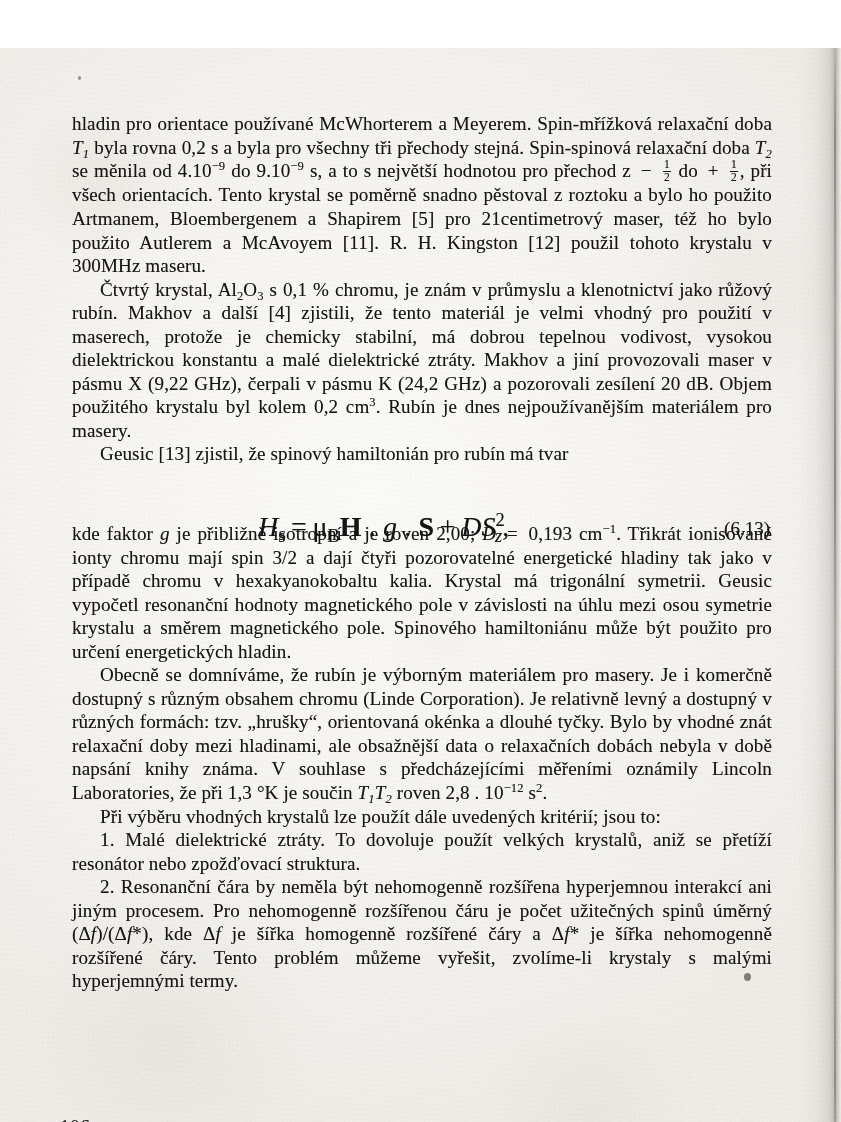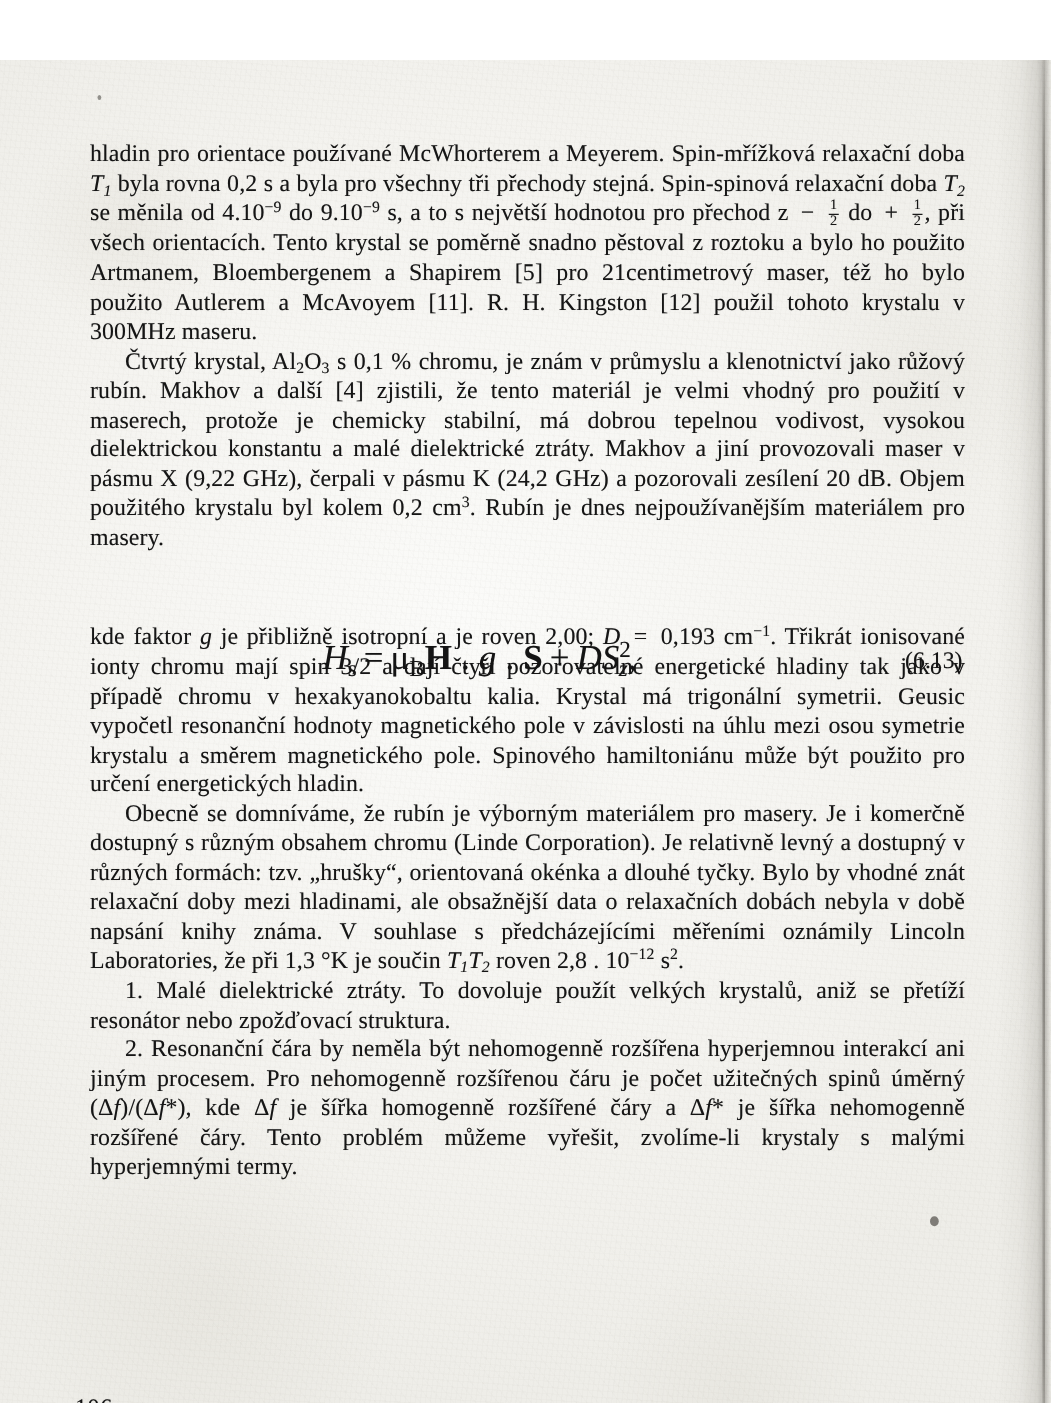--- a/index.html
+++ b/index.html
@@ -204,27 +204,29 @@
   <div id="right-speck"></div>
 
   <div id="ink-layer">
 
     <div id="textblock">
 
       <p class="para noindent">hladin pro orientace používané McWhorterem a Meyerem. Spin-mřížková relaxační doba <span class="mi">T<sub>1</sub></span> byla rovna 0,2 s a byla pro všechny tři přechody stejná. Spin-spinová relaxační doba <span class="mi">T<sub>2</sub></span> se měnila od 4.10<sup>−9</sup> do 9.10<sup>−9</sup> s, a to s největší hodnotou pro přechod z <span class="op">−</span> <span class="frac"><span class="num">1</span><span class="den">2</span></span> do <span class="op">+</span> <span class="frac"><span class="num">1</span><span class="den">2</span></span>, při všech orientacích. Tento krystal se poměrně snadno pěstoval z roztoku a bylo ho použito Artmanem, Bloembergenem a Shapirem [5] pro 21centimetrový maser, též ho bylo použito Autlerem a McAvoyem [11]. R. H. Kingston [12] použil tohoto krystalu v 300MHz maseru.</p>
 
       <p class="para">Čtvrtý krystal, Al<sub>2</sub>O<sub>3</sub> s 0,1 % chromu, je znám v průmyslu a klenotnictví jako růžový rubín. Makhov a další [4] zjistili, že tento materiál je velmi vhodný pro použití v maserech, protože je chemicky stabilní, má dobrou tepelnou vodivost, vysokou dielektrickou konstantu a malé dielektrické ztráty. Makhov a jiní provozovali maser v pásmu X (9,22 GHz), čerpali v pásmu K (24,2 GHz) a pozorovali zesílení 20 dB. Objem použitého krystalu byl kolem 0,2 cm<sup>3</sup>. Rubín je dnes nejpoužívanějším materiálem pro masery.</p>
 
+      <p class="para">Geusic [13] zjistil, že spinový hamiltonián pro rubín má tvar</p>
 
       <div style="height:56px"></div>
 
       <p class="para noindent">kde faktor <span class="mi">g</span> je přibližně isotropní a je roven 2,00; <span class="mi">D</span> <span class="op">=</span> 0,193 cm<sup>−1</sup>. Třikrát ionisované ionty chromu mají spin 3/2 a dají čtyři pozorovatelné energetické hladiny tak jako v případě chromu v hexakyanokobaltu kalia. Krystal má trigonální symetrii. Geusic vypočetl resonanční hodnoty magnetického pole v závislosti na úhlu mezi osou symetrie krystalu a směrem magnetického pole. Spinového hamiltoniánu může být použito pro určení energetických hladin.</p>
 
       <p class="para">Obecně se domníváme, že rubín je výborným materiálem pro masery. Je i komerčně dostupný s různým obsahem chromu (Linde Corporation). Je relativně levný a dostupný v různých formách: tzv. „hrušky“, orientovaná okénka a dlouhé tyčky. Bylo by vhodné znát relaxační doby mezi hladinami, ale obsažnější data o relaxačních dobách nebyla v době napsání knihy známa. V souhlase s předcházejícími měřeními oznámily Lincoln Laboratories, že při 1,3 °K je součin <span class="mi">T<sub>1</sub>T<sub>2</sub></span> roven 2,8 . 10<sup>−12</sup> s<sup>2</sup>.</p>
 
+      <p class="para">Při výběru vhodných krystalů lze použít dále uvedených kritérií; jsou to:</p>
 
       <p class="para">1. Malé dielektrické ztráty. To dovoluje použít velkých krystalů, aniž se přetíží resonátor nebo zpožďovací struktura.</p>
 
       <p class="para">2. Resonanční čára by neměla být nehomogenně rozšířena hyperjemnou interakcí ani jiným procesem. Pro nehomogenně rozšířenou čáru je počet užitečných spinů úměrný (Δ<span class="mi">f</span>)/(Δ<span class="mi">f</span>*), kde Δ<span class="mi">f</span> je šířka homogenně rozšířené čáry a Δ<span class="mi">f</span>* je šířka nehomogenně rozšířené čáry. Tento problém můžeme vyřešit, zvolíme-li krystaly s malými hyperjemnými termy.</p>
 
 
     </div>
 
     <div id="equation-row">
       <div id="equation-body"><span class="mi">H</span><sub class="mrm">s</sub><span class="op">=</span><span class="mrm">μ</span><sub class="mrm">B</sub><span class="mb">H</span><span class="dotop">.</span><span class="mi">g</span><span class="dotop">.</span><span class="mb">S</span><span class="op">+</span><span class="mi">D</span><span class="mi">S</span><sup>2</sup><sub style="margin-left:-.52em" class="mi">z</sub>,</div>

